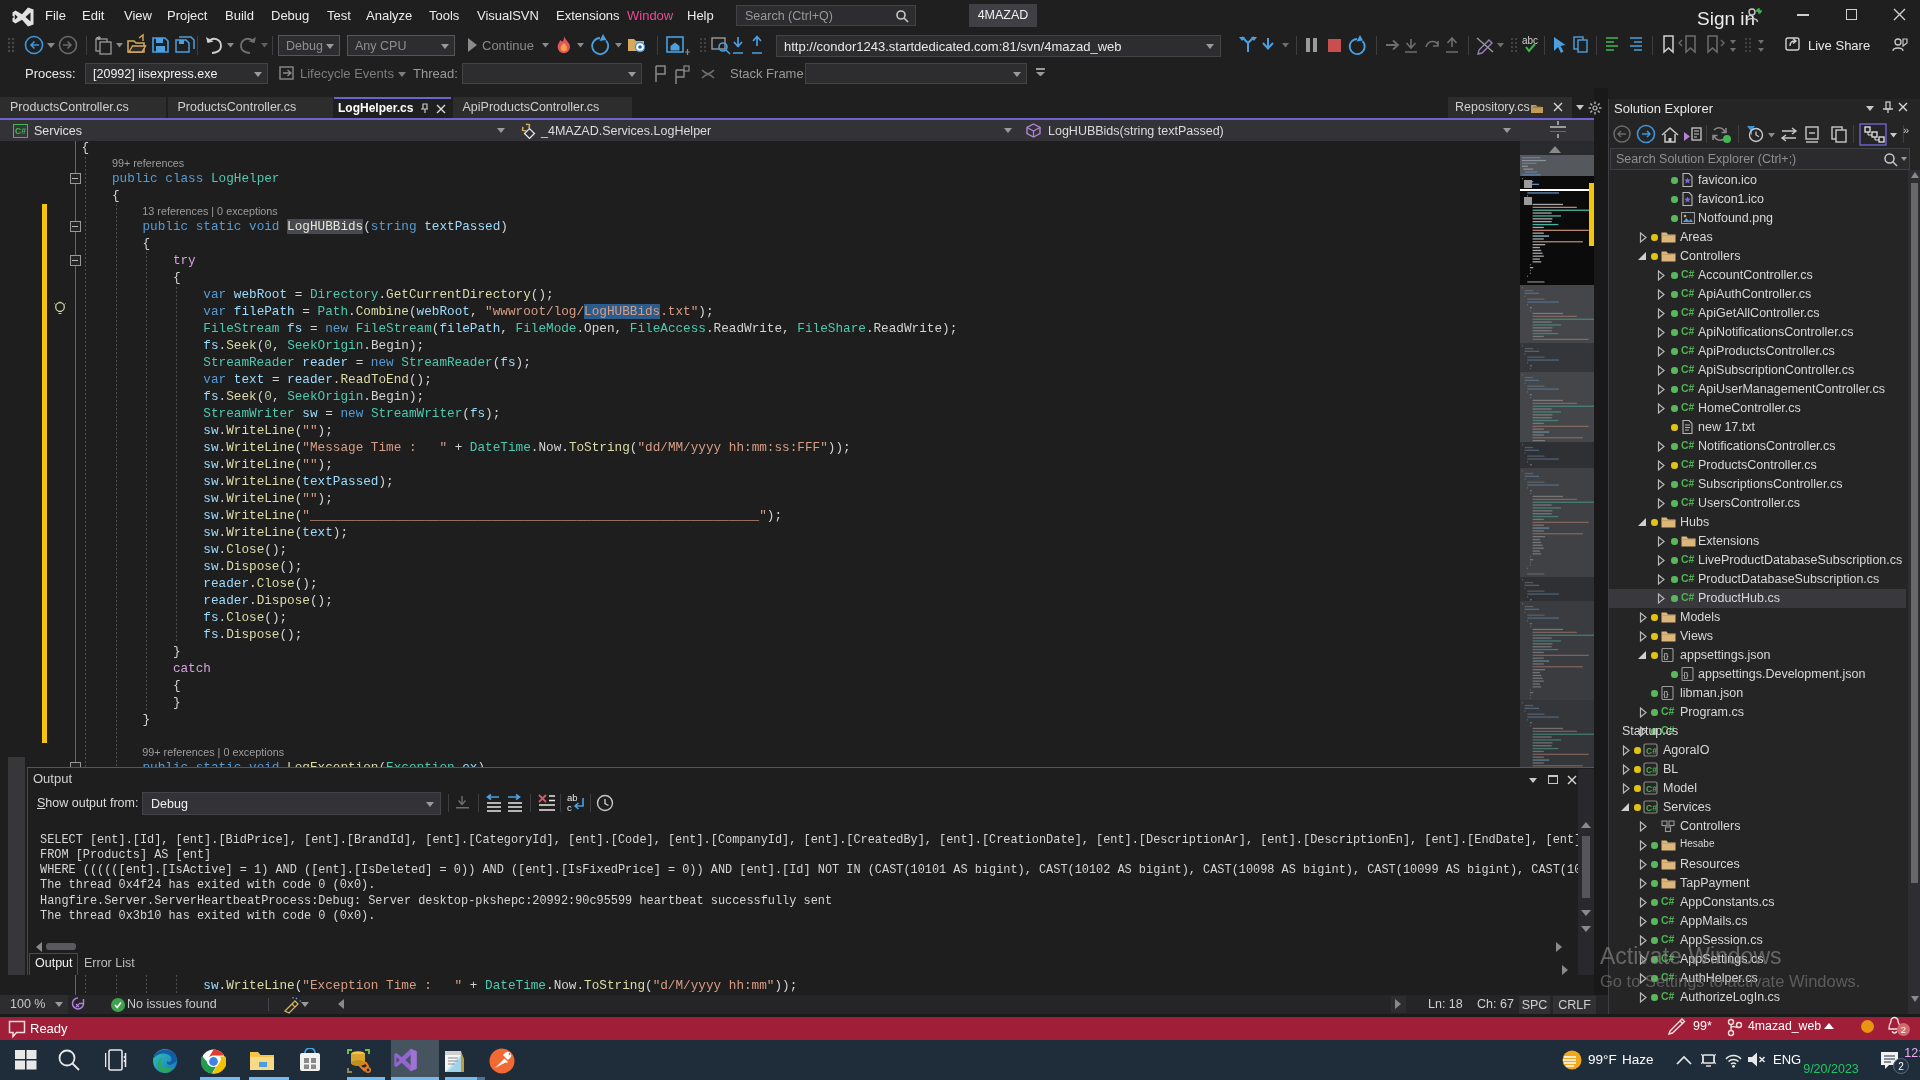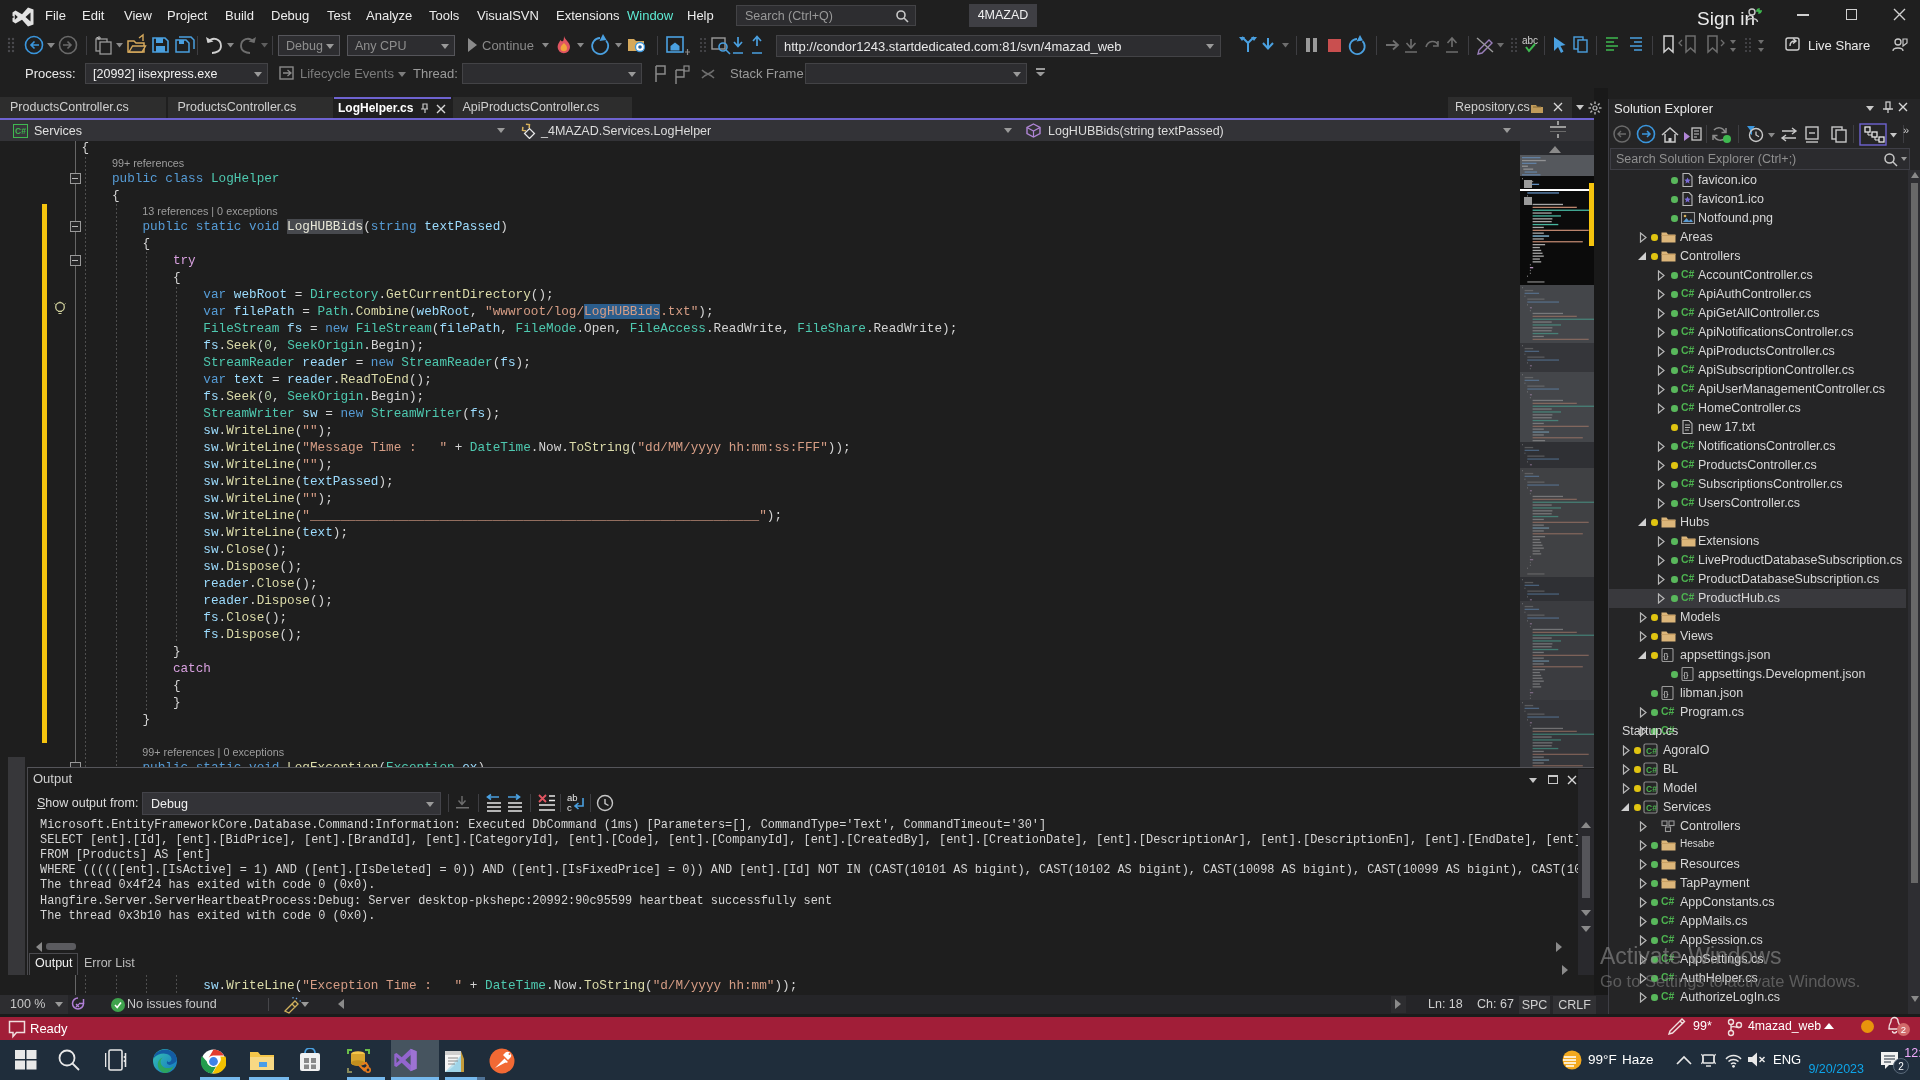--- a/index.html
+++ b/index.html
@@ -21,21 +21,21 @@
 <div class="a" style="left:82px;top:8px;font-size:13px;color:#ececec">Edit</div>
 <div class="a" style="left:124px;top:8px;font-size:13px;color:#ececec">View</div>
 <div class="a" style="left:167px;top:8px;font-size:13px;color:#ececec">Project</div>
 <div class="a" style="left:225px;top:8px;font-size:13px;color:#ececec">Build</div>
 <div class="a" style="left:271px;top:8px;font-size:13px;color:#ececec">Debug</div>
 <div class="a" style="left:327px;top:8px;font-size:13px;color:#ececec">Test</div>
 <div class="a" style="left:366px;top:8px;font-size:13px;color:#ececec">Analyze</div>
 <div class="a" style="left:429px;top:8px;font-size:13px;color:#ececec">Tools</div>
 <div class="a" style="left:477px;top:8px;font-size:13px;color:#ececec">VisualSVN</div>
 <div class="a" style="left:556px;top:8px;font-size:13px;color:#ececec">Extensions</div>
-<div class="a" style="left:627px;top:8px;font-size:13px;color:#5eead4">Window</div>
+<div class="a" style="left:627px;top:8px;font-size:13px;color:#ec4899">Window</div>
 <div class="a" style="left:687px;top:8px;font-size:13px;color:#ececec">Help</div>
 <div class="a" style="left:736px;top:5px;width:180px;height:21px;background:#2d2d30;border:1px solid #434346">
     <span style="position:absolute;left:8px;top:3px;font-size:12.5px;color:#999">Search (Ctrl+Q)</span>
     <svg style="position:absolute;right:6px;top:3px" width="14" height="14" viewBox="0 0 14 14">
       <circle cx="6" cy="6" r="4" fill="none" stroke="#c8c8c8" stroke-width="1.6"></circle>
       <line x1="9" y1="9" x2="13" y2="13" stroke="#c8c8c8" stroke-width="1.6"></line>
     </svg>
   </div>
 <div class="a" style="left:969px;top:4px;width:68px;height:23px;background:#3f3f44;color:#f0f0f0;font-size:12.5px;text-align:center;line-height:23px">4MAZAD</div>
 <div class="a" style="left:1697px;top:8px;font-size:19px;color:#ececec">Sign in</div>
@@ -625,21 +625,20 @@
 <path d="M109 6 h6 M99 15 h16 M99 20 h16 M109 10.5 h6" stroke="#e8e8e8" stroke-width="1.6"></path>
 <rect x="120" y="4" width="1" height="18" fill="#3e3e42"></rect>
 <text x="127" y="11" font-family="Liberation Sans" font-size="9.5" fill="#e8e8e8">ab</text>
 <text x="127" y="21" font-family="Liberation Sans" font-size="9.5" fill="#e8e8e8">c</text>
 <path d="M143 8 v8 h-7 M138.5 13 l-3.5 3 l3.5 3" stroke="#4aa0e0" stroke-width="1.6" fill="none"></path>
 <rect x="150" y="4" width="1" height="18" fill="#3e3e42"></rect>
 <circle cx="165" cy="13" r="7.5" fill="none" stroke="#c8c8c8" stroke-width="1.4"></circle>
 <path d="M165 9 v4.5 l3.5 2" stroke="#c8c8c8" stroke-width="1.4" fill="none"></path>
 </svg>
 <div class="a" style="left:30px;top:817px;width:1548px;height:122px;overflow:hidden">
-<div class="mono" style="position:absolute;left:10px;top:1.0px;font-size:11.9px;line-height:15px;color:#d6d6d6">Microsoft.EntityFrameworkCore.Database.Command:Information: Executed DbCommand (1ms) [Parameters=[], CommandType='Text', CommandTimeout='30']</div>
 <div class="mono" style="position:absolute;left:10px;top:16.1px;font-size:11.9px;line-height:15px;color:#d6d6d6">SELECT [ent].[Id], [ent].[BidPrice], [ent].[BrandId], [ent].[CategoryId], [ent].[Code], [ent].[CompanyId], [ent].[CreatedBy], [ent].[CreationDate], [ent].[DescriptionAr], [ent].[DescriptionEn], [ent].[EndDate], [ent].</div>
 <div class="mono" style="position:absolute;left:10px;top:31.2px;font-size:11.9px;line-height:15px;color:#d6d6d6">FROM [Products] AS [ent]</div>
 <div class="mono" style="position:absolute;left:10px;top:46.3px;font-size:11.9px;line-height:15px;color:#d6d6d6">WHERE ((((([ent].[IsActive] = 1) AND ([ent].[IsDeleted] = 0)) AND ([ent].[IsFixedPrice] = 0)) AND [ent].[Id] NOT IN (CAST(10101 AS bigint), CAST(10102 AS bigint), CAST(10098 AS bigint), CAST(10099 AS bigint), CAST(101</div>
 <div class="mono" style="position:absolute;left:10px;top:61.4px;font-size:11.9px;line-height:15px;color:#d6d6d6">The thread 0x4f24 has exited with code 0 (0x0).</div>
 <div class="mono" style="position:absolute;left:10px;top:76.5px;font-size:11.9px;line-height:15px;color:#d6d6d6">Hangfire.Server.ServerHeartbeatProcess:Debug: Server desktop-pkshepc:20992:90c95599 heartbeat successfully sent</div>
 <div class="mono" style="position:absolute;left:10px;top:91.6px;font-size:11.9px;line-height:15px;color:#d6d6d6">The thread 0x3b10 has exited with code 0 (0x0).</div>
 </div>
 <div class="a" style="left:36px;top:942px;width:0;height:0;border-top:5px solid transparent;border-bottom:5px solid transparent;border-right:6px solid #8a8a8a"></div>
 <div class="a" style="left:46px;top:943px;width:30px;height:7px;background:#5b5b5f;border-radius:3px"></div>
 <div class="a" style="left:1556px;top:942px;width:0;height:0;border-top:5px solid transparent;border-bottom:5px solid transparent;border-left:6px solid #8a8a8a"></div>
@@ -1180,17 +1179,17 @@
 <svg class="a" style="left:1724px;top:1051px" width="19" height="17" viewBox="0 0 19 17">
 <path d="M2 8 a10 10 0 0 1 15 0 M4.5 10.5 a7 7 0 0 1 10 0 M7 13 a4 4 0 0 1 5 0" fill="none" stroke="#e8e8e8" stroke-width="1.5"></path>
 <circle cx="9.5" cy="15.3" r="1.4" fill="#e8e8e8"></circle>
 </svg>
 <svg class="a" style="left:1747px;top:1051px" width="19" height="17" viewBox="0 0 19 17">
 <path d="M1 6 h4 l5 -4.5 v14 L5 11 H1 z" fill="#e8e8e8"></path>
 <path d="M12.5 6 l5 5 M17.5 6 l-5 5" stroke="#e8e8e8" stroke-width="1.5"></path>
 </svg>
 <div class="a" style="left:1773px;top:1052px;font-size:13px;color:#ffffff">ENG</div>
 <div class="a" style="left:1900px;top:1046px;width:62px;text-align:center;font-size:12.5px;color:#f0abfc">12:14 PM</div>
-<div class="a" style="left:1798px;top:1062px;width:66px;text-align:right;font-size:12.5px;color:#0ea5e9">9/20/2023</div>
+<div class="a" style="left:1798px;top:1062px;width:66px;text-align:center;font-size:12.5px;color:#22c55e">9/20/2023</div>
 <svg class="a" style="left:1879px;top:1050px" width="21" height="20" viewBox="0 0 21 20">
 <path d="M2 2 h17 v13 h-9 l-4 4 v-4 H2 z" fill="#f2f2f2"></path>
 <path d="M5 6 h11 M5 9 h11 M5 12 h7" stroke="#1f2d3b" stroke-width="1.2"></path>
 </svg>
 <div class="a" style="left:1893px;top:1058px;width:16px;height:16px;border-radius:50%;background:#223041;border:1px solid #5a6a7a;font-size:10px;color:#fff;text-align:center;line-height:15px">2</div>
 </body></html>

